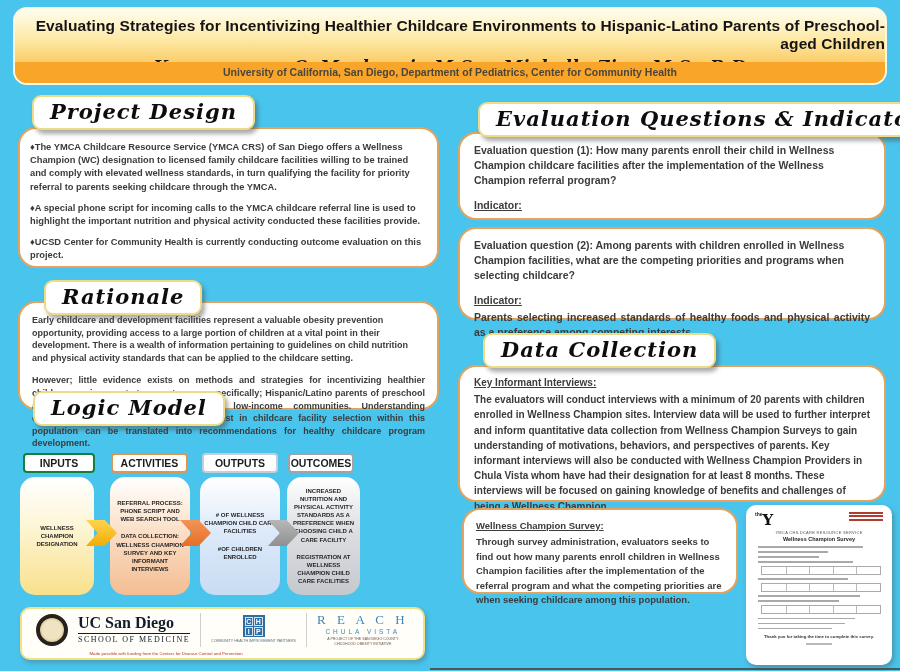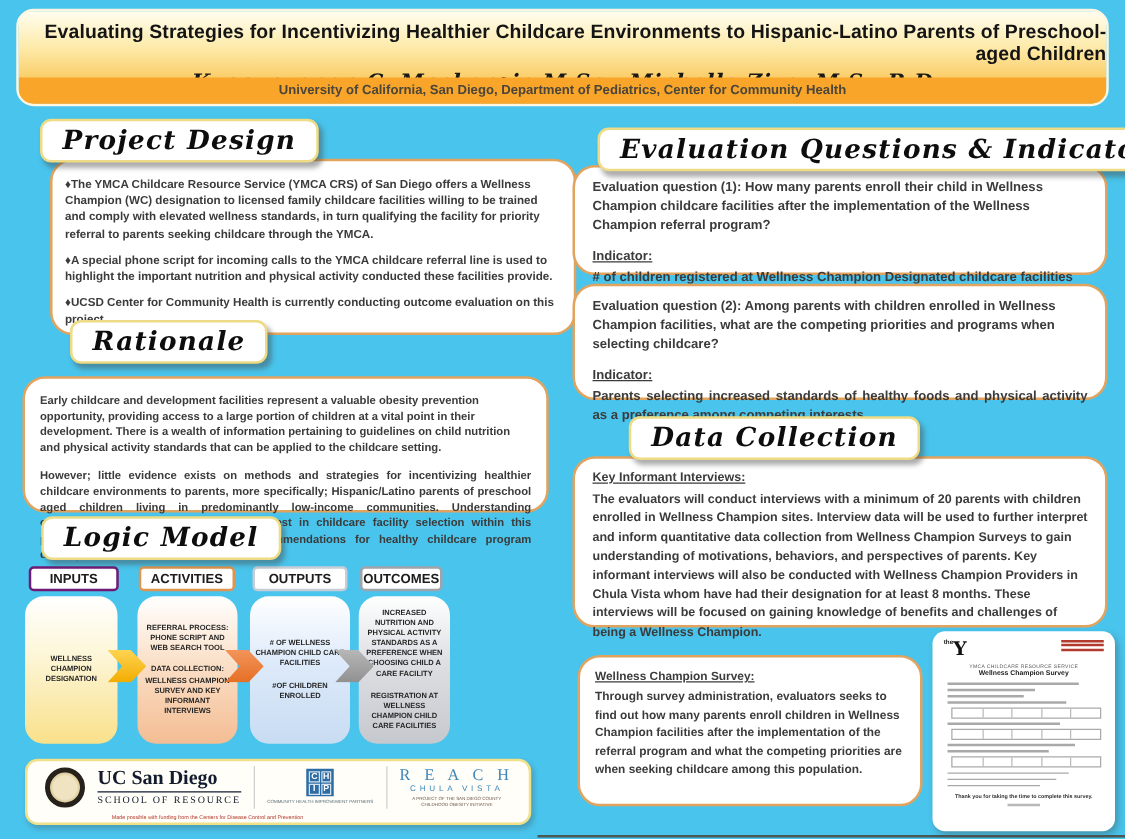--- a/index.html
+++ b/index.html
@@ -45,21 +45,21 @@
     font-family:"DejaVu Serif", serif; font-style:italic; font-weight:bold;
     font-size:21px; color:#0d0d0d; white-space:nowrap; letter-spacing:1px;
   }
 
   
   .cbox {
     position:absolute; z-index:2;
     background:#fff; border:2px solid #e2a35e; border-radius:18px;
     color:#3b3b3b; font-weight:bold;
   }
-  .pd-box { left:18px; top:127px; width:421px; height:141px; padding:12px 12px 6px 10px; font-size:9.3px; line-height:1.42;margin-left:22px; }
+  .pd-box { left:18px; top:127px; width:421px; height:141px; padding:12px 12px 6px 10px; font-size:9.3px; line-height:1.42; }
   .pd-box p { margin-bottom:8px; }
   .rat-box { left:18px; top:301px; width:421px; height:109px; padding:11px 12px 6px 12px; font-size:9px; line-height:1.4; }
   .rat-box p + p { margin-top:10px; text-align:justify; }
 
   
   .lm-head {
     position:absolute; z-index:2; height:20px;
     background:#fff; border-radius:4px;
     font-size:10.5px; font-weight:bold; color:#1c1c1c;
     text-align:center; line-height:17px;
@@ -72,21 +72,21 @@
     text-align:center; line-height:1.35; padding:5px 4px;
   }
   .lm-arrow { position:absolute; z-index:2; top:520px; width:31px; height:26px;
     clip-path:polygon(0% 0%, 60% 0%, 100% 50%, 60% 100%, 0% 100%, 38% 50%); }
 
   
   .eval-box { font-size:10.5px; line-height:1.45; color:#3b3b3b; }
   .label-underline { text-decoration:underline; display:inline-block; margin-bottom:2px;text-align:right; }
   .gap8 { height:9px; }
   .dc-box { left:458px; top:365px; width:428px; height:137px; padding:8px 14px; font-size:10px; line-height:1.52; }
-  .wc-box { left:462px; top:524px; width:276px; height:121px; padding:9px 12px; font-size:9.5px; line-height:1.52; }
+  .wc-box { left:462px; top:508px; width:276px; height:86px; padding:9px 12px; font-size:9.5px; line-height:1.52; }
   .justify { text-align:justify; }
 
   
   .survey {
     left:746px; top:505px; width:146px; height:160px;
     background:#fff; border-radius:10px;
     box-shadow:2px 3px 5px rgba(60,60,60,.35);
     padding:7px 9px 5px 9px; z-index:2;
   }
   .survey-top { display:flex; justify-content:space-between; align-items:flex-start; height:18px; }
@@ -141,29 +141,29 @@
   <div class="affil-bar">University of California, San Diego, Department of Pediatrics,  Center for Community Health</div>
 </div>
 
 <div class="plaque" style="left:32px; top:95px;text-align:center;">Project Design</div>
 <div class="cbox pd-box">
   <p>♦The YMCA Childcare Resource Service (YMCA CRS) of San Diego offers a Wellness Champion (WC) designation to licensed family childcare facilities willing to be trained and comply with elevated wellness standards, in turn qualifying the facility for priority referral to parents seeking childcare through the YMCA.</p>
   <p>♦A special phone script for incoming calls to the YMCA childcare referral line is used to highlight the important nutrition and physical activity conducted these facilities provide.</p>
   <p>♦UCSD Center for Community Health is currently conducting outcome evaluation on this project.</p>
 </div>
 
-<div class="plaque" style="left:44px; top:256px;margin-left:12px;">Rationale</div>
+<div class="plaque" style="left:44px; top:280px;">Rationale</div>
 <div class="cbox rat-box">
   <p>Early childcare and development facilities represent a valuable obesity prevention opportunity, providing access to a large portion of children at a vital point in their development. There is a wealth of information pertaining to guidelines on child nutrition and physical activity standards that can be applied to the childcare setting.</p>
   <p>However; little evidence exists on methods and strategies for incentivizing healthier childcare environments to parents, more specifically; Hispanic/Latino parents of preschool aged children living in predominantly low-income communities. Understanding confounding factors and competing interest in childcare facility selection within this population can be translated into recommendations for healthy childcare program development.</p>
 </div>
 
-<div class="plaque" style="left:33px; top:413px;">Logic Model</div>
-
-<div class="lm-head" style="left:23px; top:453px; width:72px; border:2px solid #701a75;">INPUTS</div>
+<div class="plaque" style="left:33px; top:391px;">Logic Model</div>
+
+<div class="lm-head" style="left:23px; top:453px; width:72px; border:2px solid #15803d;">INPUTS</div>
 <div class="lm-head" style="left:111px; top:453px; width:77px; border:2px solid #df9550;">ACTIVITIES</div>
 <div class="lm-head" style="left:202px; top:453px; width:76px; border:2px solid #c7cdd6;">OUTPUTS</div>
 <div class="lm-head" style="left:288px; top:453px; width:66px; border:2px solid #9fa4ab;">OUTCOMES</div>
 
 <div class="lm-box" style="left:20px; width:74px; background:linear-gradient(#ffffff, #fdf6d8 40%, #f9e08a);">
   <div>WELLNESS CHAMPION DESIGNATION</div>
 </div>
 <div class="lm-box" style="left:110px; width:80px; background:linear-gradient(#ffffff, #fbe0c8 45%, #f3bd93);">
   <div>REFERRAL PROCESS: PHONE SCRIPT AND WEB SEARCH TOOL</div>
   <div>DATA COLLECTION: WELLNESS CHAMPION SURVEY AND KEY INFORMANT INTERVIEWS</div>
@@ -180,31 +180,30 @@
 <div class="lm-arrow" style="left:86px; background:linear-gradient(#ffd452, #f2ac00);"></div>
 <div class="lm-arrow" style="left:180px; background:linear-gradient(#f2945a, #e66f24);"></div>
 <div class="lm-arrow" style="left:268px; background:linear-gradient(#b7b7b7, #909090);"></div>
 
 <div class="plaque" style="left:478px; top:102px;">Evaluation Questions &amp; Indicators</div>
 
 <div class="cbox eval-box" style="left:458px; top:132px; width:428px; height:88px; padding:9px 14px;">
   <div>Evaluation question (1): How many parents enroll their child in Wellness Champion childcare facilities after the implementation of the Wellness Champion referral program?</div>
   <div class="gap8"></div>
   <div><span class="label-underline">Indicator:</span></div>
-  <div># of children registered at Wellness Champion Designated childcare facilities</div>
 </div>
 
 <div class="cbox eval-box" style="left:458px; top:227px; width:428px; height:93px; padding:9px 14px;">
   <div>Evaluation question (2): Among parents with children enrolled in Wellness Champion facilities, what are the competing priorities and programs when selecting childcare?</div>
   <div class="gap8"></div>
   <div><span class="label-underline">Indicator:</span></div>
   <div class="justify">Parents selecting increased standards of healthy foods and physical activity as a preference among competing interests</div>
 </div>
 
-<div class="plaque" style="left:483px; top:333px;margin-left:20px;">Data Collection</div>
+<div class="plaque" style="left:483px; top:333px;">Data Collection</div>
 
 <div class="cbox dc-box">
   <span class="label-underline">Key Informant Interviews:</span>
   <div>The evaluators will conduct interviews with a minimum of 20 parents with children enrolled in Wellness Champion sites.  Interview data will be used to further interpret and inform quantitative data collection from Wellness Champion Surveys to gain understanding of motivations, behaviors, and perspectives of parents.  Key informant interviews will also be conducted with Wellness Champion Providers in Chula Vista whom have had their designation for at least 8 months.  These interviews will be focused on gaining knowledge of benefits and challenges of being a Wellness Champion.</div>
 </div>
 
 <div class="cbox wc-box">
   <span class="label-underline">Wellness Champion Survey:</span>
   <div>Through survey administration, evaluators seeks to find out how many parents enroll children in Wellness Champion facilities after the implementation of the referral program and what the competing priorities are when seeking childcare among this  population.</div>
 </div>
@@ -256,21 +255,21 @@
   <div class="sline" style="width:58%;"></div>
 
   <div class="survey-footer">Thank you for taking the time to complete this survey.</div>
   <div class="survey-sig"></div>
 </div>
 
 <div class="abs logos">
   <div class="seal"></div>
   <div>
     <div class="ucsd-name">UC San Diego</div>
-    <div class="ucsd-sub">SCHOOL OF RESOURCE</div>
+    <div class="ucsd-sub">SCHOOL OF MEDICINE</div>
   </div>
   <div class="vdiv"></div>
   <div class="chip">
     <div class="chip-grid">
       <span>C</span>
       <span>H</span>
       <span>I</span>
       <span>P</span>
     </div>
     <div class="chip-cap">COMMUNITY HEALTH IMPROVEMENT PARTNERS</div>

